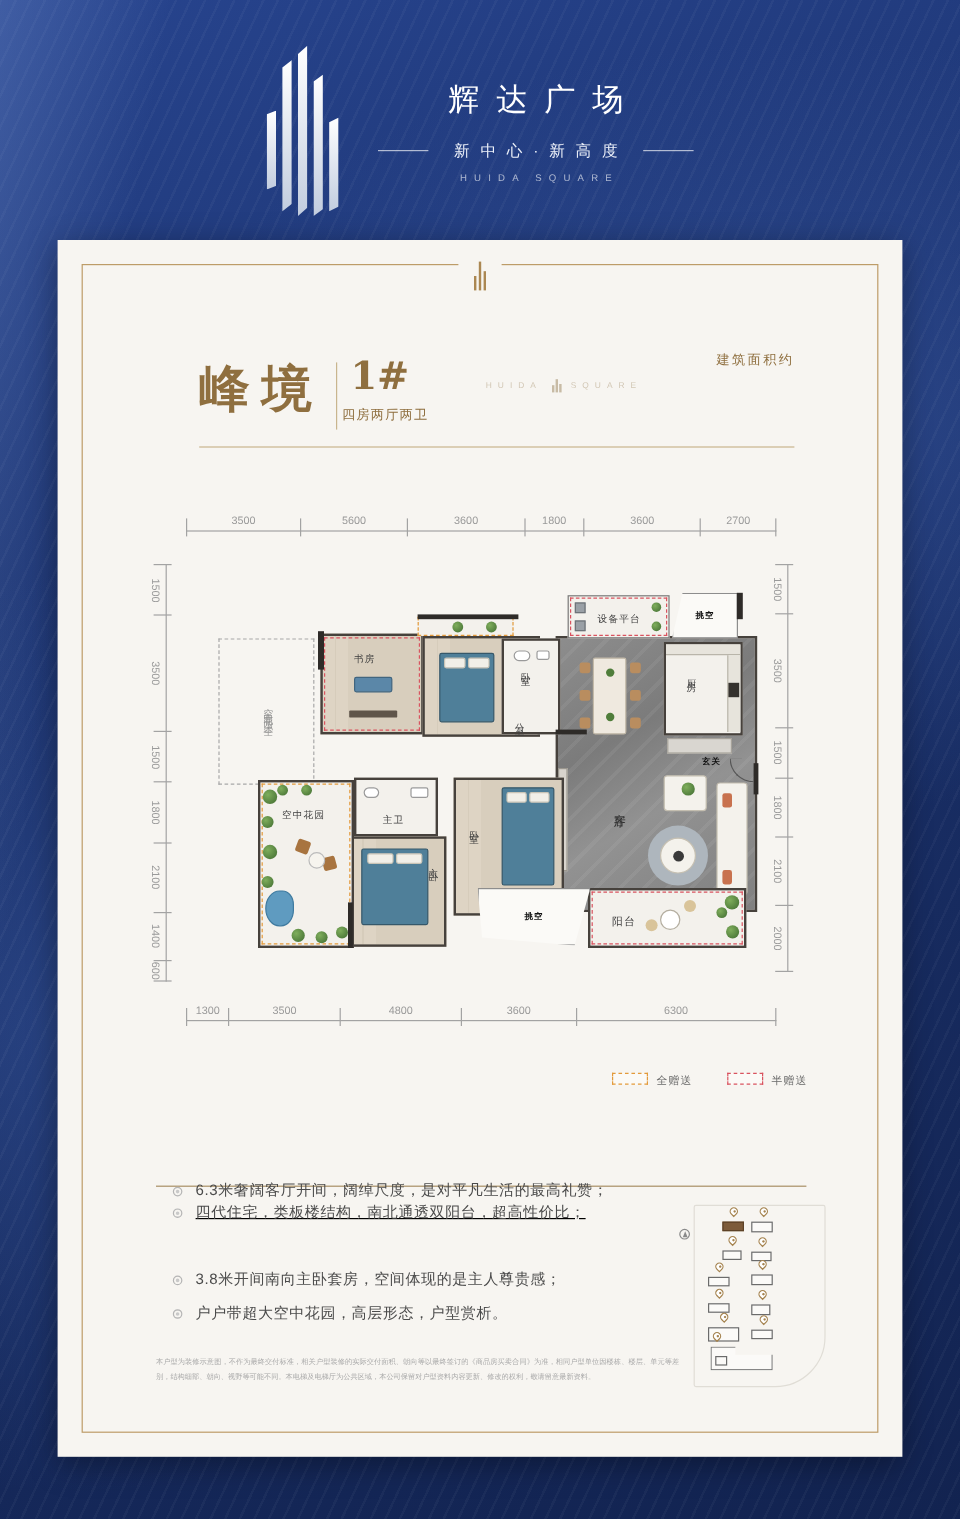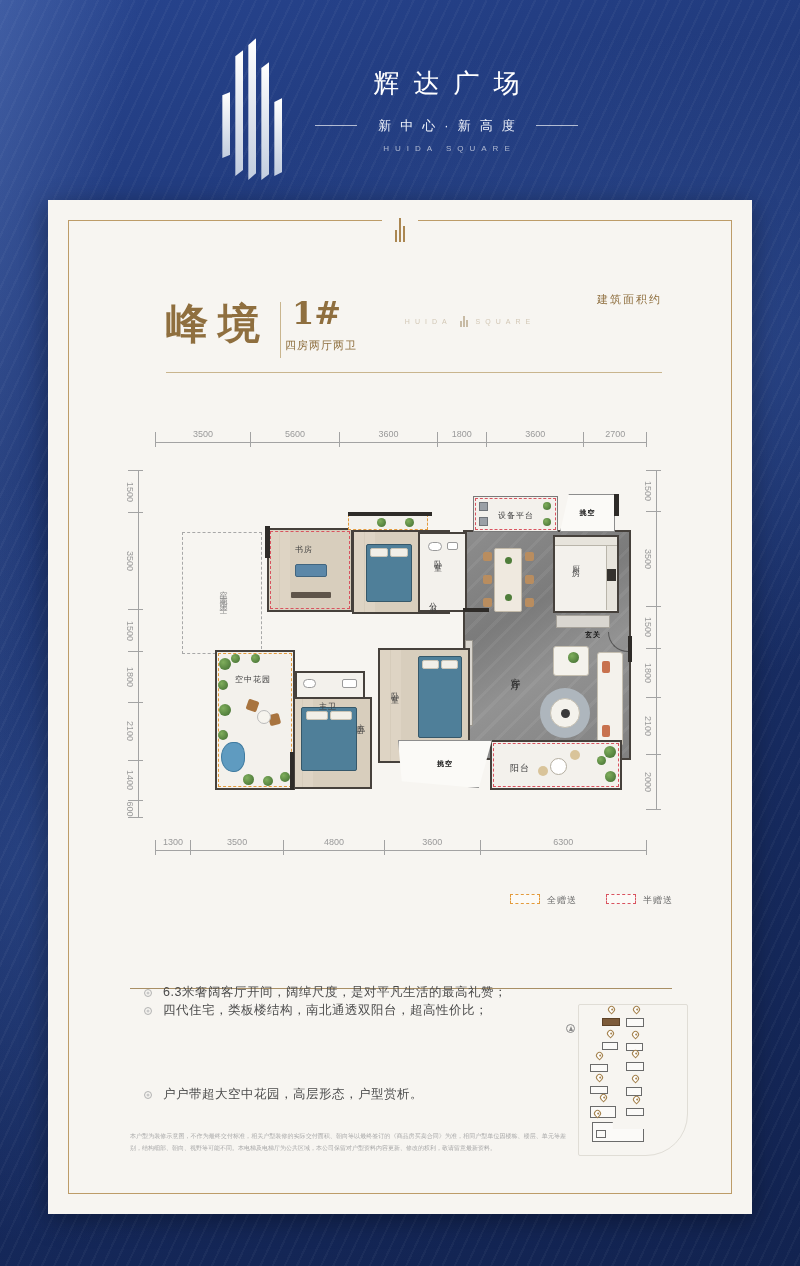--- a/index.html
+++ b/index.html
@@ -343,21 +343,21 @@
   <div class="furn sofa-w" style="left:549px; top:452px; width:26px; height:94px;">
     <span class="dot" style="left:4px; top:8px; width:8px; height:12px; background:#c8724e; border-radius:2px;"></span>
     <span class="dot" style="left:4px; bottom:8px; width:8px; height:12px; background:#c8724e; border-radius:2px;"></span>
   </div>
   <div class="furn" style="left:492px; top:488px; width:50px; height:50px; background:#aeb6bd; border-radius:50%;">
     <span class="dot" style="left:10px; top:10px; width:30px; height:30px; background:#f4f2ec; border:1px solid #c6c0b2;"></span>
     <span class="dot" style="left:21px; top:21px; width:9px; height:9px; background:#3a3a3a;"></span>
   </div>
   <span class="plant abs" style="left:520px; top:452px; width:11px; height:11px;"></span>
 
-  <div class="room tile" style="left:247px; top:448px; width:70px; height:49px;margin-top:23px;">
+  <div class="room tile" style="left:247px; top:448px; width:70px; height:49px;">
     <span class="rlabel" style="left:22px; bottom:6px;">主卫</span>
     <div class="furn" style="left:6px; top:6px; width:13px; height:9px; background:#fff; border:1px solid #9a9a9a; border-radius:5px;"></div>
     <div class="furn" style="right:6px; top:6px; width:15px; height:9px; background:#fff; border:1px solid #9a9a9a; border-radius:2px;"></div>
   </div>
 
   <div class="room wood" style="left:242px; top:497px; width:82px; height:92px;">
     <span class="rlabel v" style="right:5px; top:18px;">主卧</span>
     <div class="furn bed" style="left:9px; top:8px; width:56px; height:64px;">
       <span class="pillow" style="left:4px; top:3px;"></span>
         <span class="pillow" style="right:4px; top:3px;"></span>
@@ -411,27 +411,31 @@
   <div class="wall" style="left:580px; top:436px; width:4px; height:26px;"></div>
   <div class="wall" style="left:242px; top:552px; width:4px; height:38px;"></div>
   <div class="wall" style="left:415px; top:408px; width:26px; height:4px;"></div>
 
   <div class="legend-box lg-full" style="left:462px; top:694px;"></div>
   <span class="legend-label" style="left:499px; top:694px;">全赠送</span>
   <div class="legend-box lg-half" style="left:558px; top:694px;"></div>
   <span class="legend-label" style="left:595px; top:694px;">半赠送</span>
 
   <div class="abs a-hr"></div>
-  <div class="a-item" style="top:802px;">
+  <div class="a-item" style="top:802px;text-decoration:underline;">
     <span class="a-marker"></span>
     <span class="a-text">四代住宅，类板楼结构，南北通透双阳台，超高性价比；</span>
   </div>
   <div class="a-item" style="top:784px;">
     <span class="a-marker"></span>
     <span class="a-text">6.3米奢阔客厅开间，阔绰尺度，是对平凡生活的最高礼赞；</span>
+  </div>
+  <div class="a-item" style="top:858px;">
+    <span class="a-marker"></span>
+    <span class="a-text">3.8米开间南向主卧套房，空间体现的是主人尊贵感；</span>
   </div>
   <div class="a-item" style="top:886px;">
     <span class="a-marker"></span>
     <span class="a-text">户户带超大空中花园，高层形态，户型赏析。</span>
   </div>
 
   <div class="abs disclaimer">本户型为装修示意图，不作为最终交付标准，相关户型装修的实际交付面积、朝向等以最终签订的《商品房买卖合同》为准，相同户型单位因楼栋、楼层、单元等差别，结构细部、朝向、视野等可能不同。本电梯及电梯厅为公共区域，本公司保留对户型资料内容更新、修改的权利，敬请留意最新资料。</div>
 
   <div class="abs sitemap">
     <div class="site-boundary"></div>

